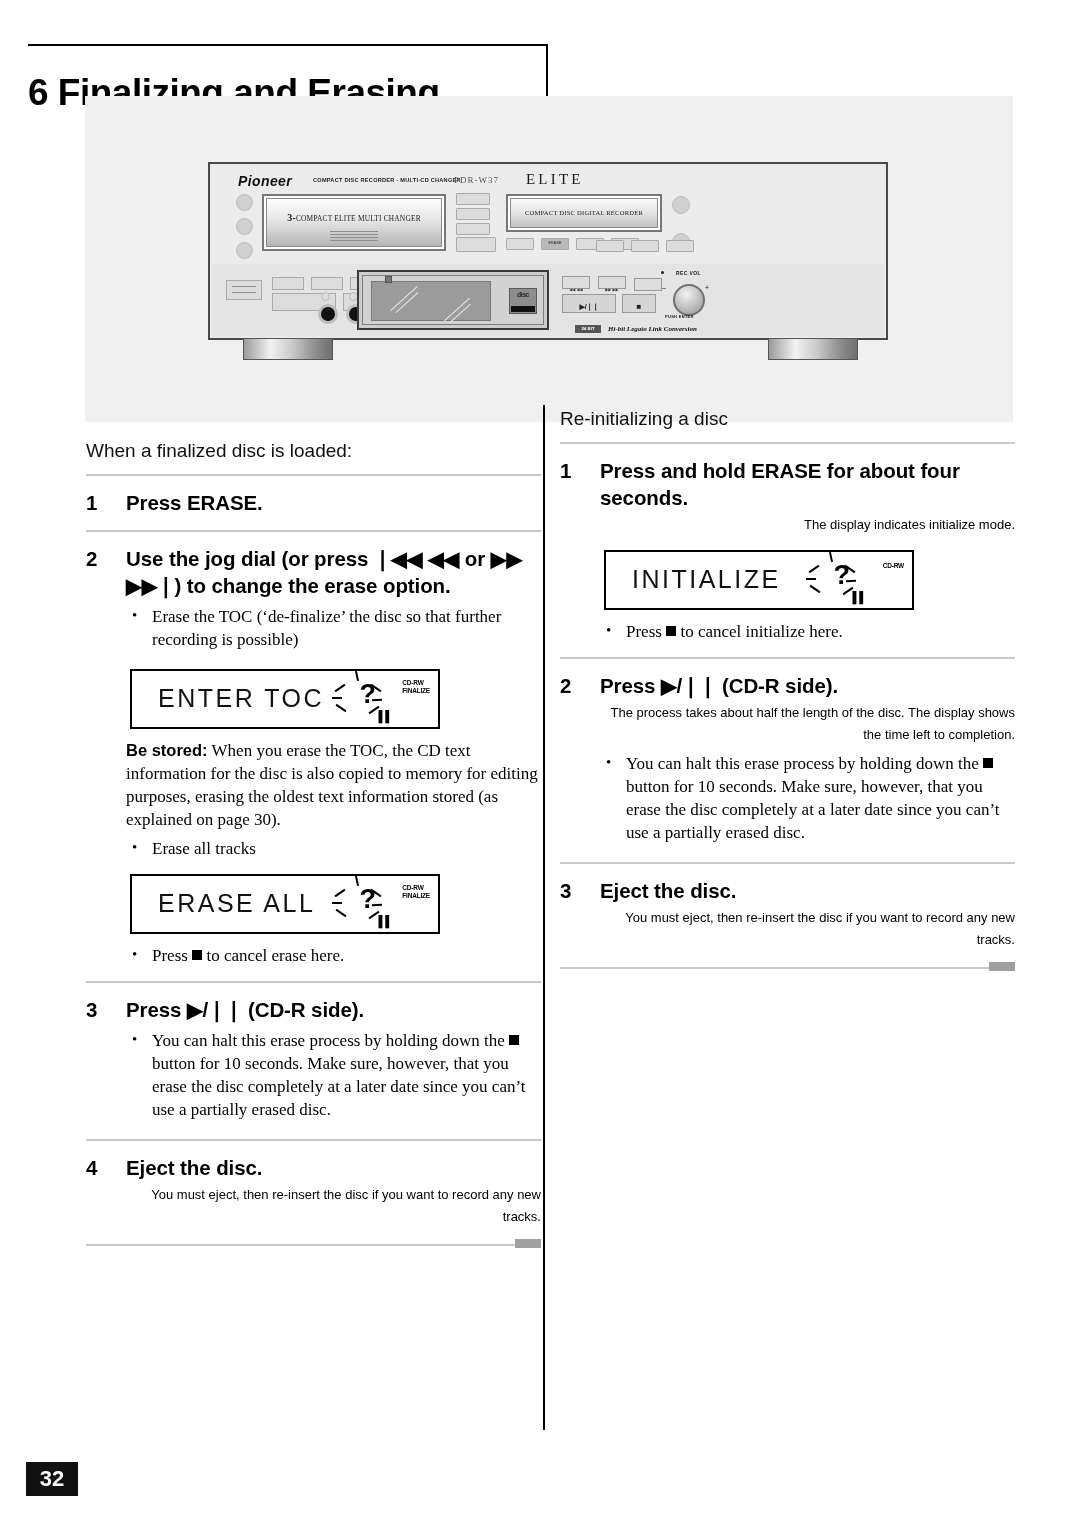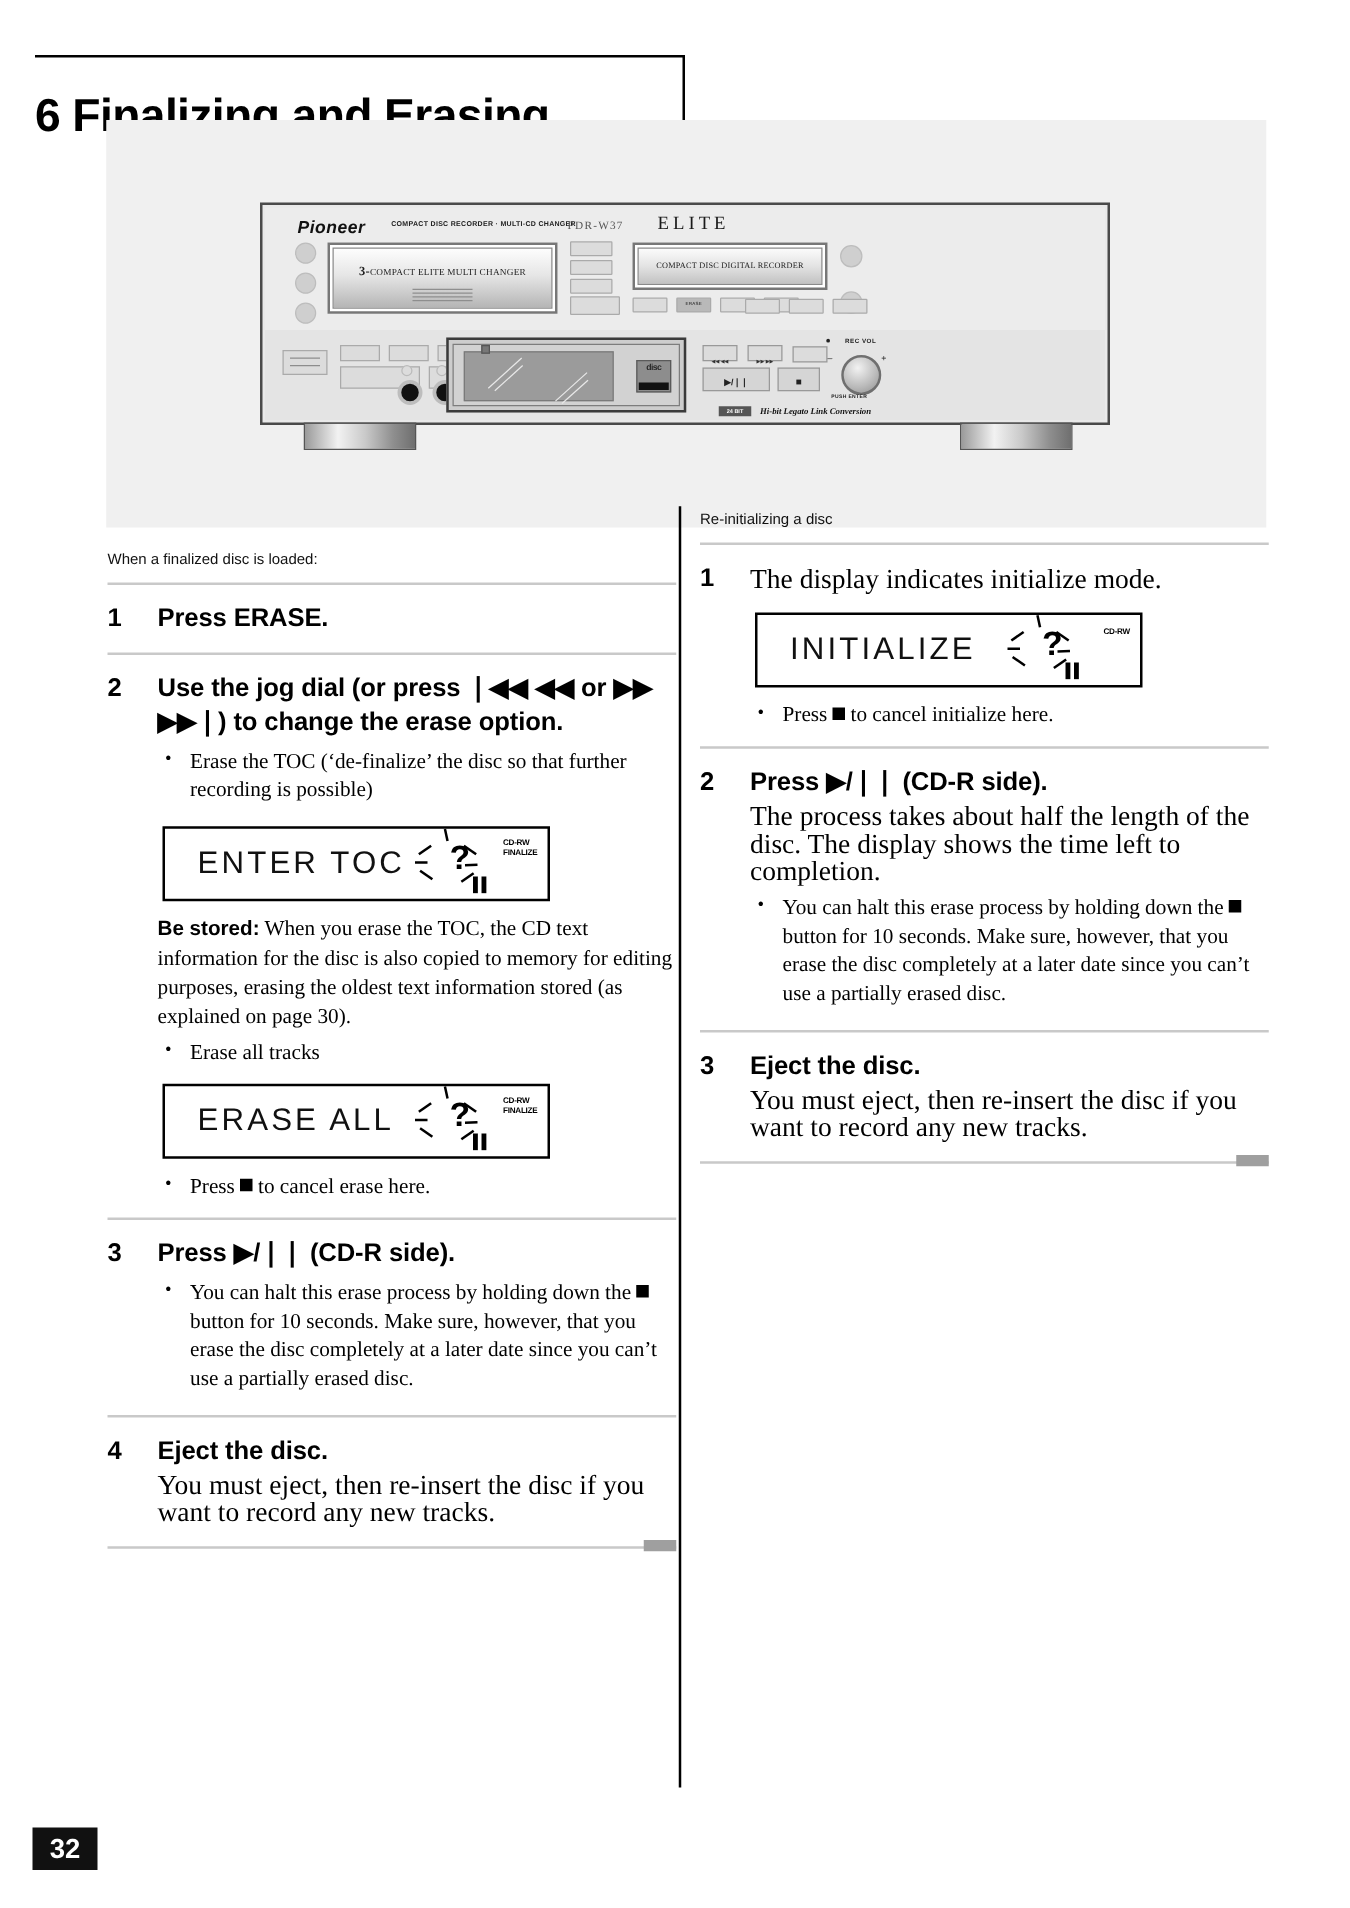--- a/index.html
+++ b/index.html
@@ -343,21 +343,21 @@
   }
   .col {
     position: absolute;
     width: 455px;
   }
   .col-left { left: 86px; top: 440px; }
   .col-right { left: 560px; top: 408px; }
 
   .lead-text {
     font-family: "Liberation Sans", sans-serif;
-    font-size: 12px;
+    font-size: 19px;
     color: #111;
     margin: 0 0 12px 0;
   }
   .hr { height: 2px; background: #c9c9c9; margin: 0 0 13px 0; }
   .hr-thin { height: 2px; background: #c9c9c9; margin: 14px 0 13px 0; }
 
   .step { display: flex; margin-bottom: 0; }
   .step-num {
     font-family: "Liberation Sans", sans-serif;
     font-weight: bold;
@@ -369,24 +369,25 @@
   .step-body { flex: 1 1 auto; }
   .step-title {
     font-family: "Liberation Sans", sans-serif;
     font-weight: bold;
     font-size: 20.5px;
     line-height: 27px;
     margin: 0;
     letter-spacing: -0.1px;
   }
   .step-sub {
-    font-family: Liberation Serif, serif;
-    font-size: 22px;
+    font-family: Liberation Sans, sans-serif;
+    font-size: 13px;
     line-height: 22px;
     margin: 3px 0 0 0;
+    text-align: right;
   }
 
   ul.bul {
     list-style: none;
     margin: 6px 0 0 0;
     padding: 0;
   }
   ul.bul li {
     position: relative;
     padding-left: 26px;
@@ -722,20 +723,21 @@
 </div>
 
 <div class="col col-right">
 
   <p class="lead-text">Re-initializing a disc</p>
   <div class="hr"></div>
 
   <div class="step">
     <div class="step-num">1</div>
     <div class="step-body">
+      <p class="step-title">Press and hold ERASE for about four seconds.</p>
       <p class="step-sub">The  display indicates initialize mode.</p>
     </div>
   </div>
 
   <div class="lcd">
     <div class="lcd-text">INITIALIZE</div>
     <div class="lcd-rays">
       <i style="left:2px;  top:14px; transform:rotate(-35deg);"></i>
       <i style="left:0px;  top:24px; transform:rotate(0deg); width:10px;"></i>
       <i style="left:3px;  top:34px; transform:rotate(35deg);"></i>

